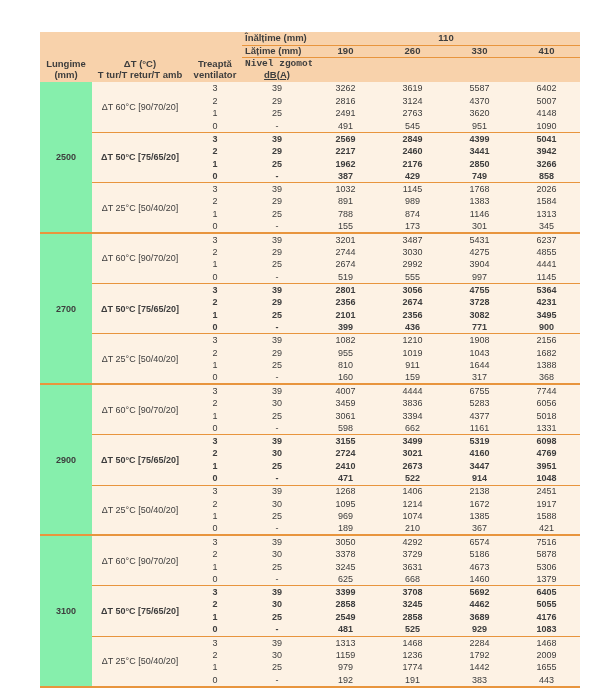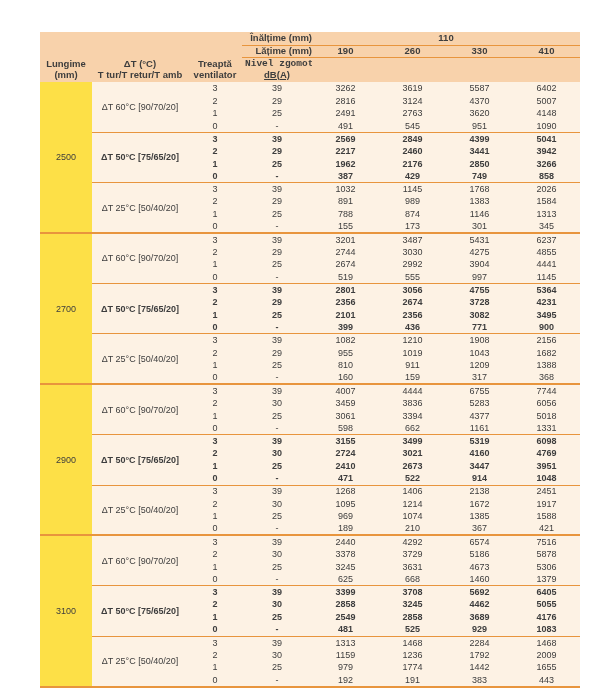--- a/index.html
+++ b/index.html
@@ -27,27 +27,27 @@
     white-space: nowrap;
   }
   thead td {
     background: var(--header-bg, #f8d2ab);
     font-weight: bold;
     font-size: 9.5px;
   }
   thead tr.r1 td { height: 13px; }
   thead tr.r2 td { height: 12px; }
   thead tr.r3 td { height: 25px; }
-  td.hleft { text-align: right; padding-left: 3px; }
+  td.hleft { text-align: left; padding-left: 3px; }
   td.underl { border-bottom: 1.5px solid var(--line, #e8953d); }
   .zg-line1 { text-align: left; padding-left: 3px; font-family: Liberation Mono, monospace; }
   .zg-line2 { text-align: center; text-decoration: underline; }
   tbody tr { height: 12.6px; }
   tbody td { background: var(--body-bg, #fdf2e4); }
-  tbody td.lungime { background: #fde047; font-weight: normal; }
+  tbody td.lungime { background: #86efac; font-weight: bold; }
   tbody tr.bold td { font-weight: bold; }
   tbody tr.sec-top td { border-top: 1.5px solid var(--line, #e8953d); }
   tbody tr.grp-top td { border-top: 2px solid var(--line, #e8953d); }
 </style>
 </head>
 <body>
 
 <div>
   <table>
     <colgroup>
@@ -277,21 +277,21 @@
           <td>955</td>
           <td>1019</td>
           <td>1043</td>
           <td>1682</td>
         </tr>
         <tr>
           <td>1</td>
           <td>25</td>
           <td>810</td>
           <td>911</td>
-          <td>1209</td>
+          <td>1644</td>
           <td>1388</td>
         </tr>
         <tr>
           <td>0</td>
           <td>-</td>
           <td>160</td>
           <td>159</td>
           <td>317</td>
           <td>368</td>
         </tr>
@@ -393,21 +393,21 @@
           <td>189</td>
           <td>210</td>
           <td>367</td>
           <td>421</td>
         </tr>
         <tr class="grp-top">
           <td class="lungime" rowspan="12">3100</td>
           <td class="dt" rowspan="4">ΔT 60°C [90/70/20]</td>
           <td>3</td>
           <td>39</td>
-          <td>2440</td>
+          <td>3050</td>
           <td>4292</td>
           <td>6574</td>
           <td>7516</td>
         </tr>
         <tr>
           <td>2</td>
           <td>30</td>
           <td>3378</td>
           <td>3729</td>
           <td>5186</td>

